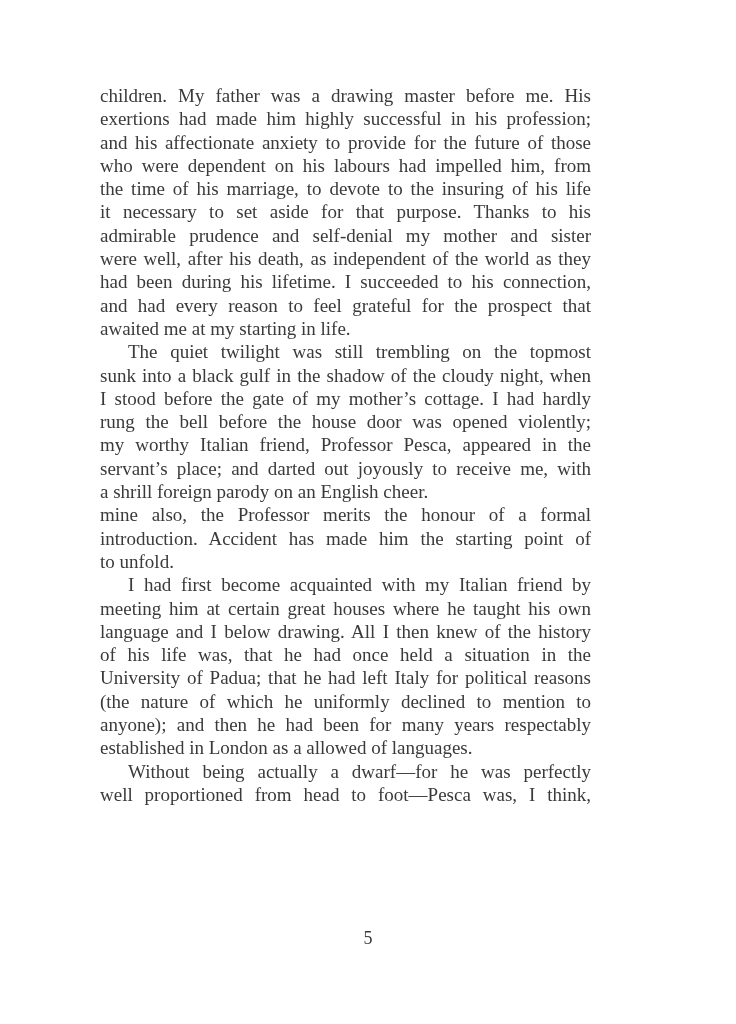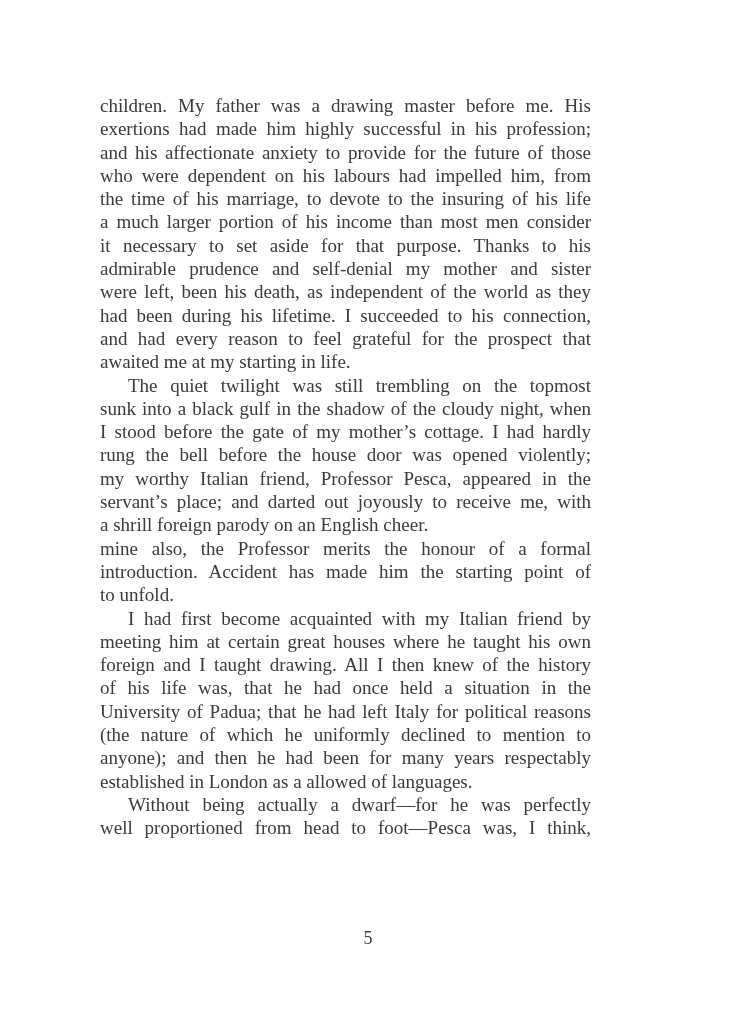--- a/index.html
+++ b/index.html
@@ -12,21 +12,21 @@
     width: 736px;
     height: 1024px;
     background: var(--page-bg, #ffffff);
     overflow: hidden;
     font-family: "Liberation Serif", "DejaVu Serif", serif;
     color: var(--text-color, #3a3a3a);
   }
   .text-block {
     position: absolute;
     left: 100px;
-    top: 94px;
+    top: 84px;
     width: 491px;
     font-size: 19px;
     line-height: 23.3px;
     text-rendering: optimizeLegibility;
   }
   .paragraph { margin: 0; padding: 0; }
   .line {
     text-align: justify;
     white-space: normal;
   }
@@ -55,24 +55,23 @@
 <body>
 
 <div class="page" style="--page-bg: #ffffff; --text-color: #3a3a3a;">
   <div class="text-block">
       <div class="paragraph">
         <div class="line just">children. My father was a drawing master before me. His</div>
         <div class="line just">exertions had made him highly successful in his profession;</div>
         <div class="line just">and his affectionate anxiety to provide for the future of those</div>
         <div class="line just">who were dependent on his labours had impelled him, from</div>
         <div class="line just">the time of his marriage, to devote to the insuring of his life</div>
-        <div class="line just">a much larger portion of his income than most men consider</div>
         <div class="line just">it necessary to set aside for that purpose. Thanks to his</div>
         <div class="line just">admirable prudence and self-denial my mother and sister</div>
-        <div class="line just">were left, been his death, as independent of the world as they</div>
+        <div class="line just">were well, after his death, as independent of the world as they</div>
         <div class="line just">had been during his lifetime. I succeeded to his connection,</div>
         <div class="line just">and had every reason to feel grateful for the prospect that</div>
         <div class="line lastline">awaited me at my starting in life.</div>
       </div>
       <div class="paragraph">
         <div class="line just indent">The quiet twilight was still trembling on the topmost</div>
         <div class="line just">sunk into a black gulf in the shadow of the cloudy night, when</div>
         <div class="line just">I stood before the gate of my mother’s cottage. I had hardly</div>
         <div class="line just">rung the bell before the house door was opened violently;</div>
         <div class="line just">my worthy Italian friend, Professor Pesca, appeared in the</div>
@@ -80,21 +79,21 @@
         <div class="line lastline">a shrill foreign parody on an English cheer.</div>
       </div>
       <div class="paragraph">
         <div class="line just">mine also, the Professor merits the honour of a formal</div>
         <div class="line just">introduction. Accident has made him the starting point of</div>
         <div class="line lastline">to unfold.</div>
       </div>
       <div class="paragraph">
         <div class="line just indent">I had first become acquainted with my Italian friend by</div>
         <div class="line just">meeting him at certain great houses where he taught his own</div>
-        <div class="line just">foreign and I taught drawing. All I then knew of the history</div>
+        <div class="line just">language and I below drawing. All I then knew of the history</div>
         <div class="line just">of his life was, that he had once held a situation in the</div>
         <div class="line just">University of Padua; that he had left Italy for political reasons</div>
         <div class="line just">(the nature of which he uniformly declined to mention to</div>
         <div class="line just">anyone); and then he had been for many years respectably</div>
         <div class="line lastline">established in London as a allowed of languages.</div>
       </div>
       <div class="paragraph">
         <div class="line just indent">Without being actually a dwarf—for he was perfectly</div>
         <div class="line just">well proportioned from head to foot—Pesca was, I think,</div>
       </div>

